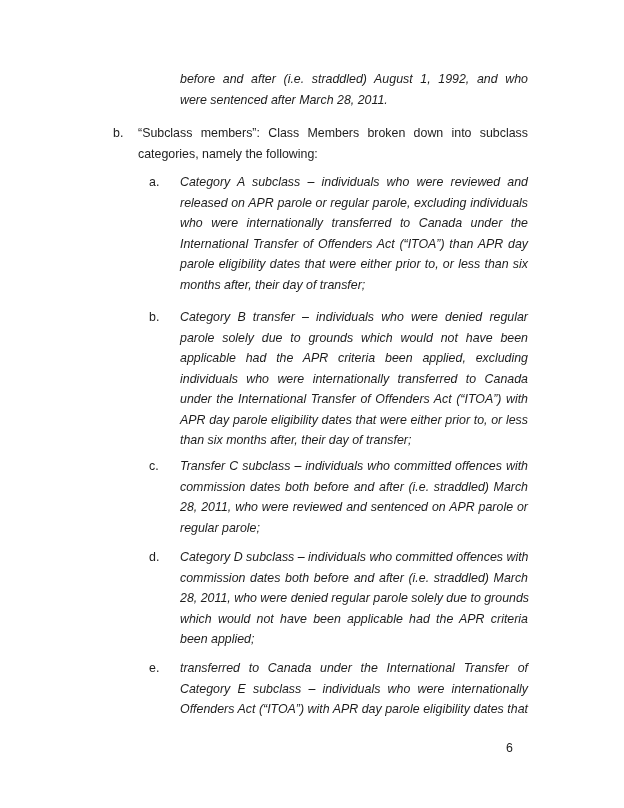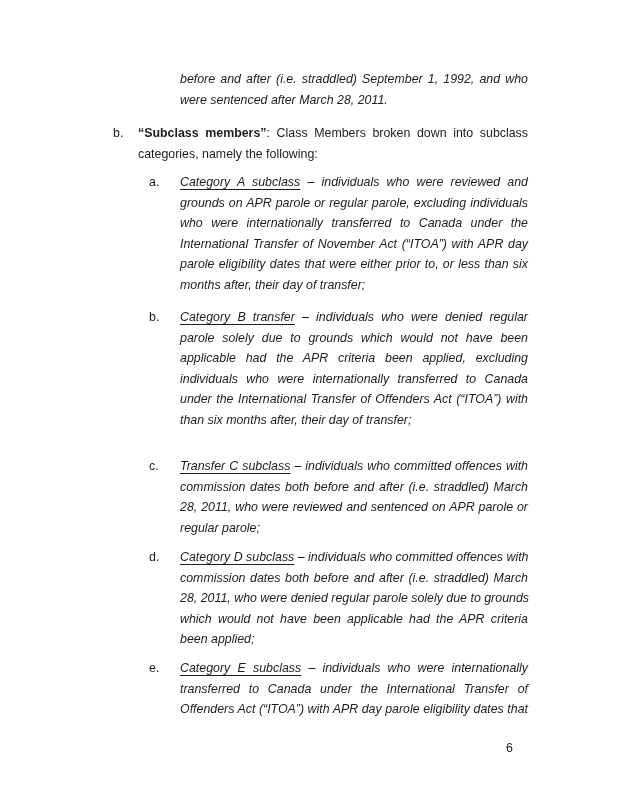--- a/index.html
+++ b/index.html
@@ -33,66 +33,66 @@
     position: absolute; left: 180px; width: 348px;
     font-style: italic;
   }
   .sub-item > .marker { left: -31px; }
   .sub-0 { top: 172px; }
   .sub-1 { top: 307px; }
   .sub-2 { top: 456px; }
   .sub-3 { top: 547px; }
   .sub-4 { top: 658px; }
   .u {
-    text-decoration: underline;
     text-decoration-skip-ink: none;
     text-decoration-thickness: 1px;
     text-underline-offset: 2.5px;
   }
-  .b { font-weight: bold; }
+  .b { font-weight: normal; }
   .page-number { position: absolute; left: 506px; top: 738px; }
 </style>
 </head>
 <body>
 
 <div class="page">
 
   <div class="para intro">
-      <div class="line justify"><span>before and after (i.e. straddled) September 1, 1992, and who</span></div>
+      <div class="line justify"><span>before and after (i.e. straddled) August 1, 1992, and who</span></div>
       <div class="line"><span>were sentenced after March 28, 2011.</span></div>
     </div>
 
   <div class="outer-item">
     <span class="marker">b.</span>
     <div class="para">
         <div class="line justify"><span class="b">“Subclass members”</span><span>: Class Members broken down into subclass</span></div>
         <div class="line"><span>categories, namely the following:</span></div>
       </div>
   </div>
 
   <div class="sub-item sub-0">
     <span class="marker">a.</span>
     <div class="para">
         <div class="line justify"><span class="u">Category A subclass</span><span> – individuals who were reviewed and</span></div>
-        <div class="line justify"><span>grounds on APR parole or regular parole, excluding individuals</span></div>
+        <div class="line justify"><span>released on APR parole or regular parole, excluding individuals</span></div>
         <div class="line justify"><span>who were internationally transferred to Canada under the</span></div>
-        <div class="line justify"><span>International Transfer of November Act (“ITOA”) with APR day</span></div>
+        <div class="line justify"><span>International Transfer of Offenders Act (“ITOA”) than APR day</span></div>
         <div class="line justify"><span>parole eligibility dates that were either prior to, or less than six</span></div>
         <div class="line"><span>months after, their day of transfer;</span></div>
       </div>
   </div>
 
   <div class="sub-item sub-1">
     <span class="marker">b.</span>
     <div class="para">
         <div class="line justify"><span class="u">Category B transfer</span><span> – individuals who were denied regular</span></div>
         <div class="line justify"><span>parole solely due to grounds which would not have been</span></div>
         <div class="line justify"><span>applicable had the APR criteria been applied, excluding</span></div>
         <div class="line justify"><span>individuals who were internationally transferred to Canada</span></div>
         <div class="line justify"><span>under the International Transfer of Offenders Act (“ITOA”) with</span></div>
+        <div class="line justify"><span>APR day parole eligibility dates that were either prior to, or less</span></div>
         <div class="line"><span>than six months after, their day of transfer;</span></div>
       </div>
   </div>
 
   <div class="sub-item sub-2">
     <span class="marker">c.</span>
     <div class="para">
         <div class="line justify"><span class="u">Transfer C subclass</span><span> – individuals who committed offences with</span></div>
         <div class="line justify"><span>commission dates both before and after (i.e. straddled) March</span></div>
         <div class="line justify"><span>28, 2011, who were reviewed and sentenced on APR parole or</span></div>
@@ -107,21 +107,21 @@
         <div class="line justify"><span>commission dates both before and after (i.e. straddled) March</span></div>
         <div class="line justify"><span>28, 2011, who were denied regular parole solely due to grounds</span></div>
         <div class="line justify"><span>which would not have been applicable had the APR criteria</span></div>
         <div class="line"><span>been applied;</span></div>
       </div>
   </div>
 
   <div class="sub-item sub-4">
     <span class="marker">e.</span>
     <div class="para">
+        <div class="line justify"><span>transferred to Canada under the International Transfer of</span></div>
         <div class="line justify"><span class="u">Category E subclass</span><span> – individuals who were internationally</span></div>
-        <div class="line justify"><span>transferred to Canada under the International Transfer of</span></div>
         <div class="line justify"><span>Offenders Act (“ITOA”) with APR day parole eligibility dates that</span></div>
       </div>
   </div>
 
   <div class="page-number">6</div>
 
 </div>
 
 </body></html>

